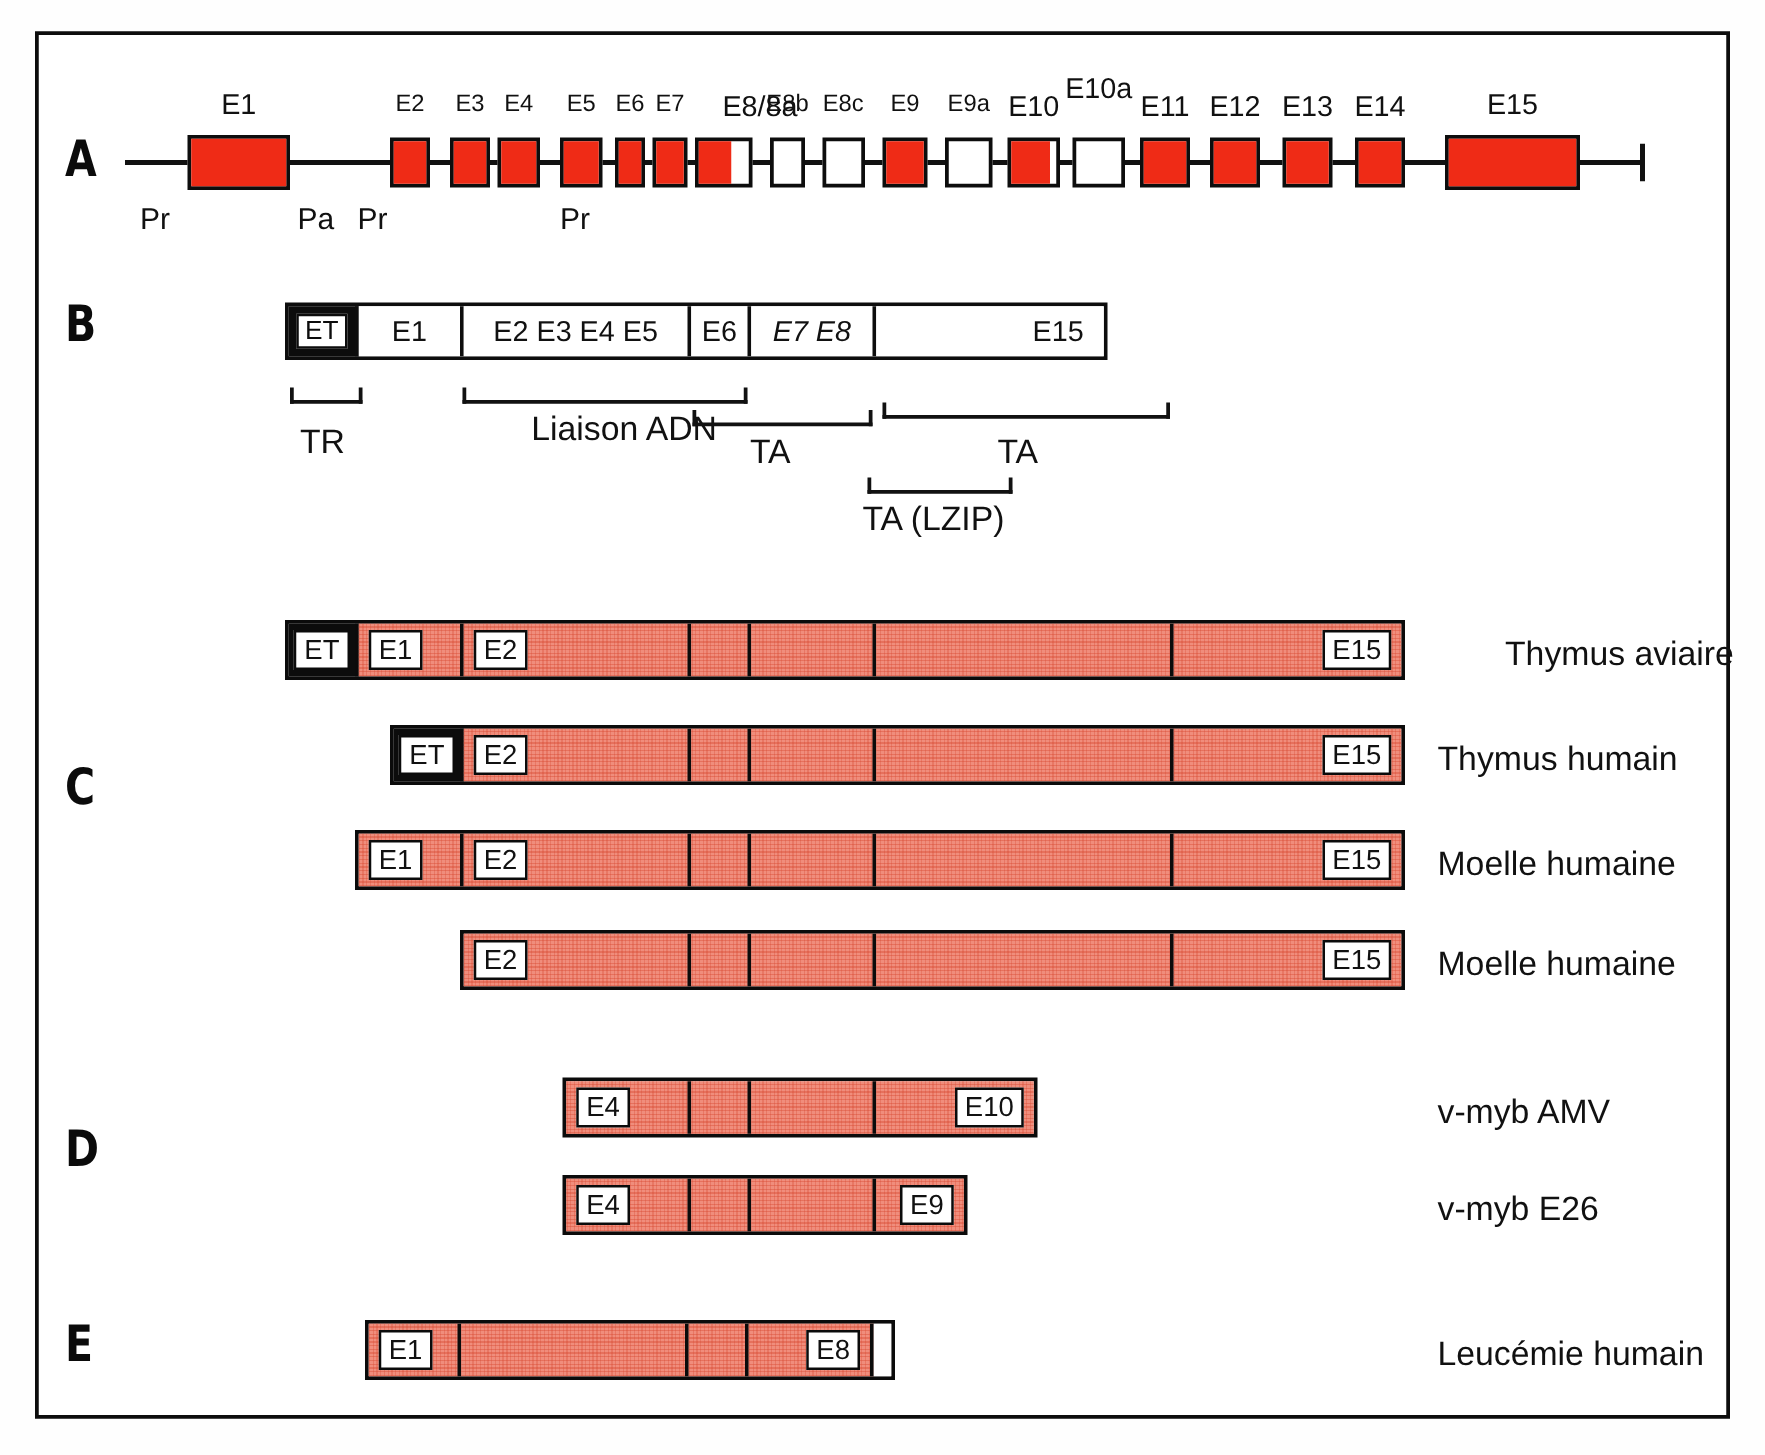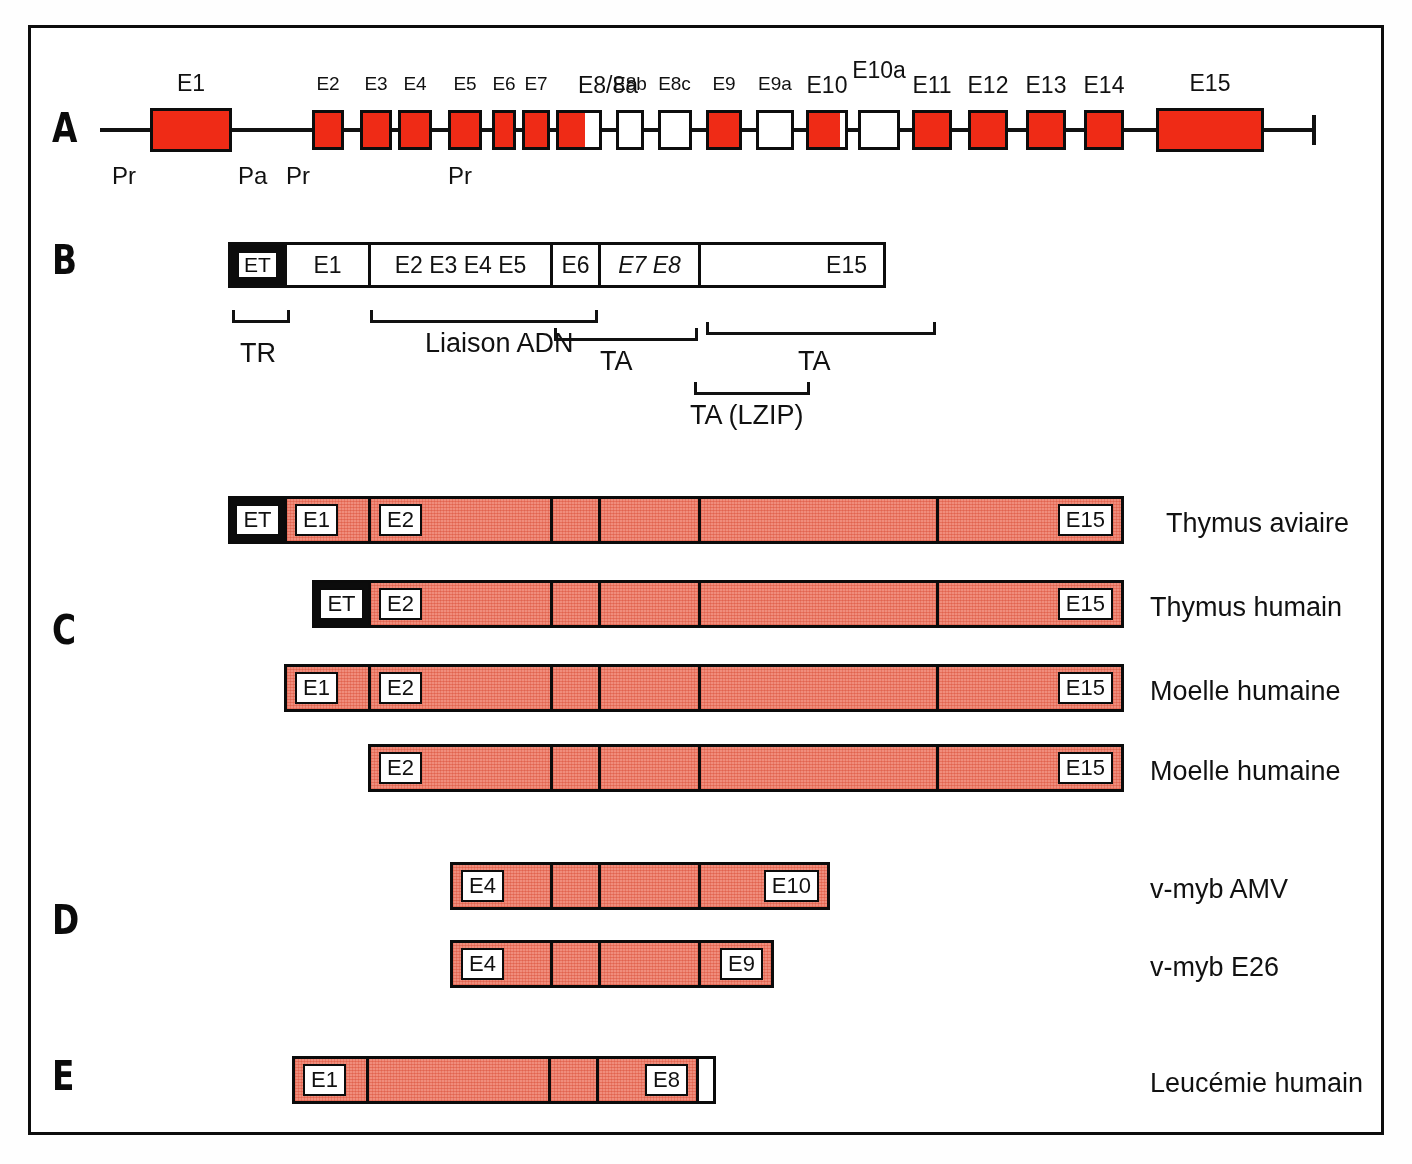--- a/index.html
+++ b/index.html
@@ -306,21 +306,21 @@
         <div class="t-seg" style="width: 182px;">
           <span class="tag">E2</span>
         </div>
         <div class="t-seg" style="width: 48px;"></div>
         <div class="t-seg" style="width: 100px;"></div>
         <div class="t-seg" style="width: 238px;"></div>
         <div class="t-seg tag-right" style="width: 182px;">
           <span class="tag">E15</span>
         </div>
       </div>
-      <div class="txt row-label" style="left: 1166px; top: 510px;">Thymus aviaire</div>
+      <div class="txt row-label" style="left: 1204px; top: 510px;">Thymus aviaire</div>
       <div class="t-bar" style="left: 312px; top: 580px;">
         <div class="t-seg black" style="width: 56px;">
           <span class="tag">ET</span>
         </div>
         <div class="t-seg" style="width: 182px;">
           <span class="tag">E2</span>
         </div>
         <div class="t-seg" style="width: 48px;"></div>
         <div class="t-seg" style="width: 100px;"></div>
         <div class="t-seg" style="width: 238px;"></div>

